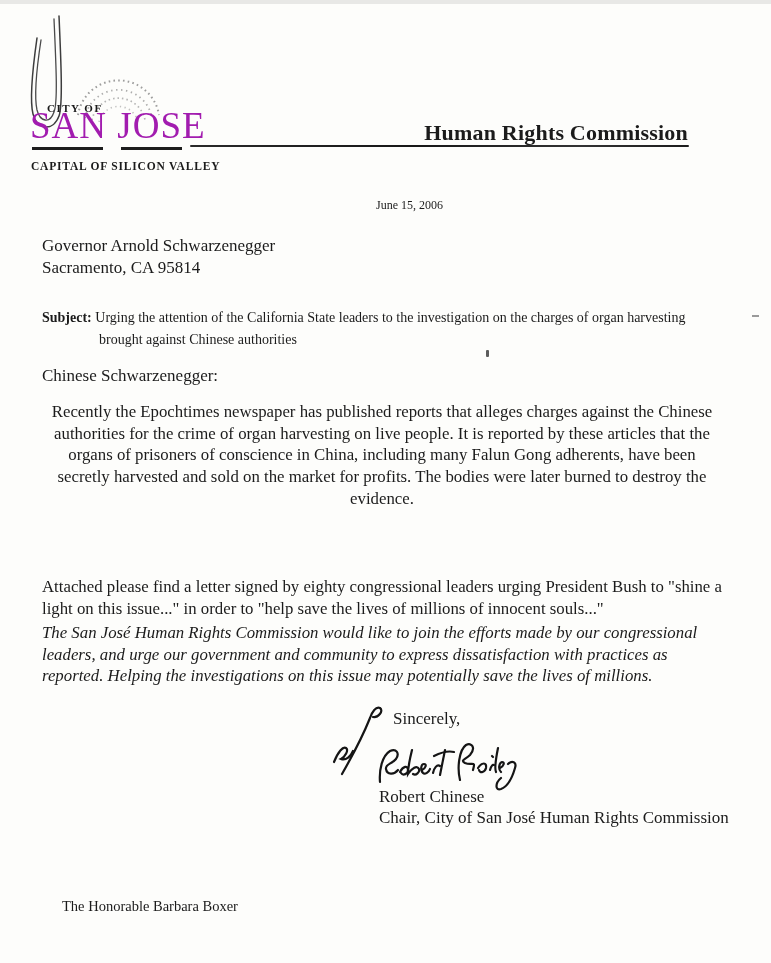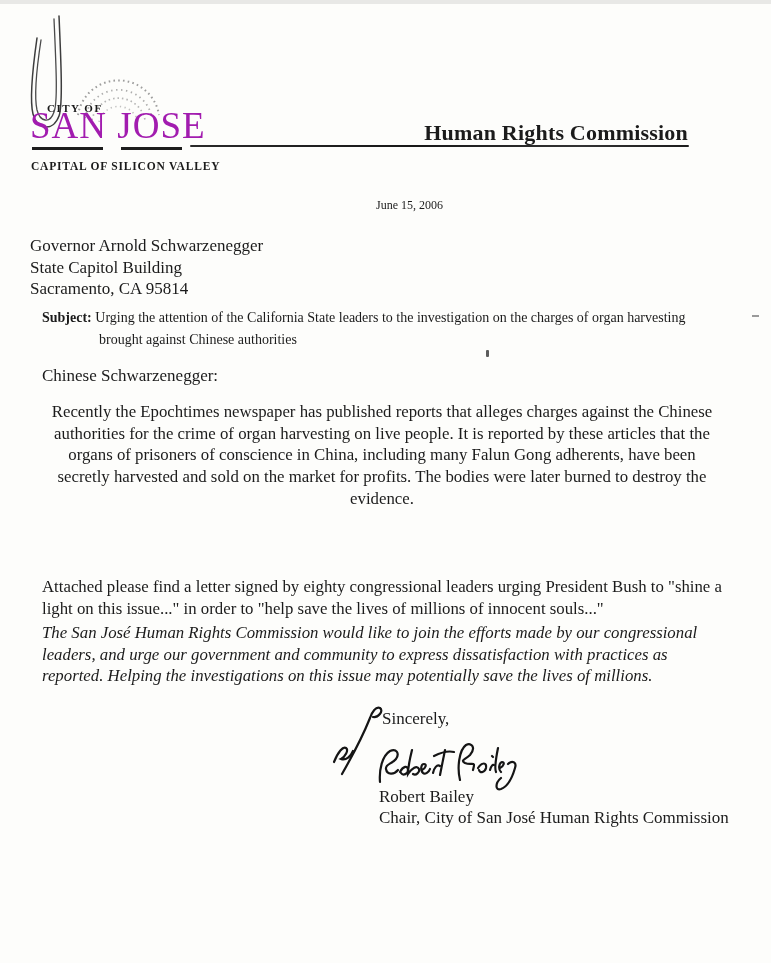--- a/index.html
+++ b/index.html
@@ -37,35 +37,35 @@
     font-size: 22px; font-weight: bold; 
     letter-spacing: 0.2px;
   }
   .header-rule {
     position: absolute; left: 190px; top: 141px; width: 499px; height: 2px;
     background: linear-gradient(90deg, #2a2a2a 0%, #171717 45%, #333 78%, #1c1c1c 100%);
     border-radius: 1px;
   }
   
   .date-line { position: absolute; left: 376px; top: 194px; font-size: 12px; }
-  .recipient { position: absolute; left: 30px; top: 231px; font-size: 17px; line-height: 21.6px; }
+  .recipient { position: absolute; left: 42px; top: 231px; font-size: 17px; line-height: 21.6px; }
   .subject {
     position: absolute; left: 42px; top: 303px; width: 678px;
     font-size: 14px; line-height: 21.8px;
     padding-left: 57px; text-indent: -57px;
   }
   .subject b { font-weight: bold; }
   .salutation { position: absolute; left: 42px; top: 362px; font-size: 17px; }
   .para { position: absolute; left: 42px; width: 680px; font-size: 16.8px; line-height: 21.7px; }
   .para-1 { top: 397px; text-align: center; }
   .para-2 { top: 483px; }
   .para-3 { top: 572px; }
   .para-4 { top: 618px; font-style: italic; }
   
-  .valediction { position: absolute; left: 382px; top: 705px; font-size: 17px; text-align: center; }
+  .valediction { position: absolute; left: 393px; top: 705px; font-size: 17px; text-align: center; }
   .signature-svg { position: absolute; left: 330px; top: 692px; width: 205px; height: 100px; pointer-events: none; }
   .signer-name  { position: absolute; left: 379px; top: 783px; font-size: 17px; }
   .signer-title { position: absolute; left: 379px; top: 804px; font-size: 17px; }
   
   .cc-block { position: absolute; left: 43px; top: 893px; font-size: 14.5px; line-height: 18.5px; }
   .cc-line-2 { margin-left: 19px; }
   
   .speck-1 { position: absolute; left: 486px; top: 346px; width: 3px; height: 7px; background: #5c5c5c; border-radius: 1px; }
   .speck-2 { position: absolute; left: 752px; top: 311px; width: 7px; height: 2px; background: #9a9a9a; }
 </style>
@@ -91,21 +91,20 @@
   <div class="san-underline-1"></div>
   <div class="san-underline-2"></div>
   <div class="tagline">CAPITAL OF SILICON VALLEY</div>
 
   <div class="department">Human Rights Commission</div>
   <div class="header-rule"></div>
 
   <div class="date-line">June 15, 2006</div>
   <div class="recipient">
     <div>Governor Arnold Schwarzenegger</div>
-    <div>State Capitol Building</div>
     <div>Sacramento, CA 95814</div>
   </div>
 
   <p class="subject"><b>Subject:</b> <span>Urging the attention of the California State leaders to the investigation on the charges of organ harvesting brought against Chinese authorities</span></p>
 
   <div class="salutation">Chinese Schwarzenegger:</div>
 
   <p class="para para-1">Recently the Epochtimes newspaper has published reports that alleges charges against the Chinese authorities for the crime of organ harvesting on live people. It is reported by these articles that the organs of prisoners of conscience in China, including many Falun Gong adherents, have been secretly harvested and sold on the market for profits. The bodies were later burned to destroy the evidence.</p>
   <p class="para para-3">Attached please find a letter signed by eighty congressional leaders urging President Bush to "shine a light on this issue..." in order to "help save the lives of millions of innocent souls..."</p>
   <p class="para para-4">The San José Human Rights Commission would like to join the efforts made by our congressional leaders, and urge our government and community to express dissatisfaction with practices as reported. Helping the investigations on this issue may potentially save the lives of millions.</p>
@@ -129,22 +128,23 @@
       <path d="M130,84 C127,72 129,54 136,49 C142,46 146,52 140,59 C135,64 130,64 135,67 C142,70 146,64 143,74"></path>
       <path d="M148,72 C152,66 157,66 156,72 C155,76 150,78 149,74"></path>
       <path d="M160,74 C161,70 163,68 164,69"></path>
       <path d="M162,60 L163,61"></path>
       <path d="M168,52 C166,62 164,72 166,76"></path>
       <path d="M170,72 C174,70 175,66 172,66 C169,67 168,73 171,76"></path>
       <path d="M178,68 C182,64 187,66 185,72 C183,79 179,90 171,93 C165,95 165,87 171,82"></path>
     </g>
   </svg>
 
-  <div class="signer-name">Robert Bailey</div>
+  <div class="signer-name">Robert Chinese</div>
   <div class="signer-title">Chair, City of San José Human Rights Commission</div>
 
   <div class="cc-block">
+    <div class="cc-line-2">The Honorable Barbara Boxer</div>
   </div>
 
   <div class="speck-1"></div>
   <div class="speck-2"></div>
 
 </div>
 
 </body></html>

